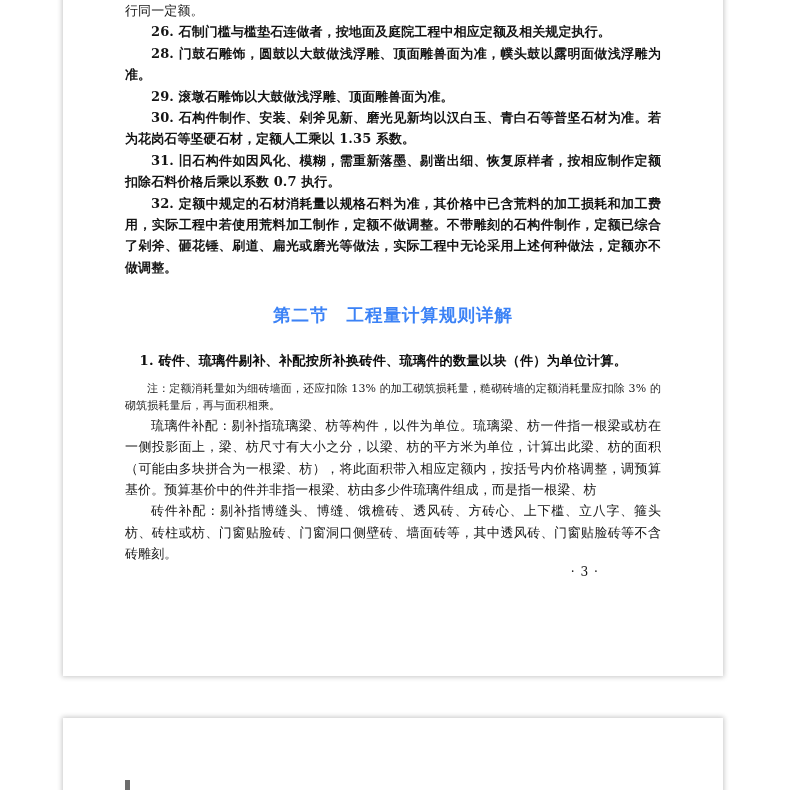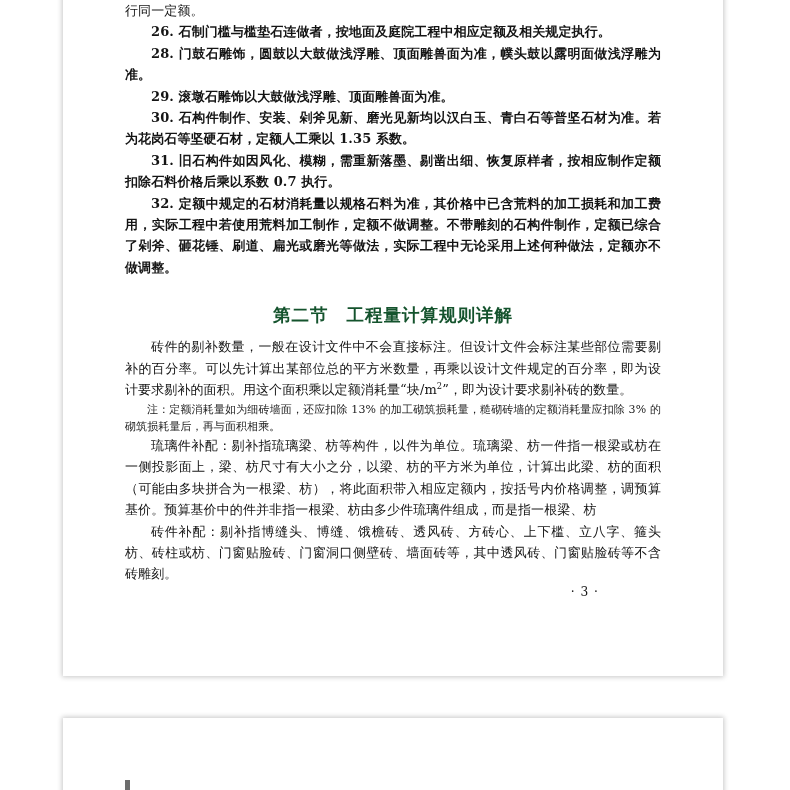--- a/index.html
+++ b/index.html
@@ -74,21 +74,21 @@
     font-weight: bold;
   }
 
   
   .section-heading {
     margin: 0;
     text-align: center;
     font-weight: bold;
     font-size: 17.5px;
     line-height: 30px;
-    color: #14532d;
+    color: #3b82f6;
     letter-spacing: 1px;
     padding-top: 22px;
     padding-bottom: 6px;
   }
   .section-heading .sec-gap {
     display: inline-block;
     width: 18px;
   }
 
   
@@ -163,22 +163,22 @@
         <p class="numbered">29. 滚墩石雕饰以大鼓做浅浮雕、顶面雕兽面为准。</p>
 
         <p class="numbered">30. 石构件制作、安装、剁斧见新、磨光见新均以汉白玉、青白石等普坚石材为准。若为花岗石等坚硬石材，定额人工乘以 1.35 系数。</p>
 
         <p class="numbered">31. 旧石构件如因风化、模糊，需重新落墨、剔凿出细、恢复原样者，按相应制作定额扣除石料价格后乘以系数 0.7 执行。</p>
 
         <p class="numbered">32. 定额中规定的石材消耗量以规格石料为准，其价格中已含荒料的加工损耗和加工费用，实际工程中若使用荒料加工制作，定额不做调整。不带雕刻的石构件制作，定额已综合了剁斧、砸花锤、刷道、扁光或磨光等做法，实际工程中无论采用上述何种做法，定额亦不做调整。</p>
 
         <h2 class="section-heading"><span>第二节</span><span class="sec-gap"></span><span>工程量计算规则详解</span></h2>
 
+        <h3 class="rule-heading">1. 砖件、琉璃件剔补、补配按所补换砖件、琉璃件的数量以块（件）为单位计算。</h3>
 
-        <p class="indent"><span>砖件的剔补数量，一般在设计文件中不会直接标注。但设计文件会标注某些部位需要剔补的百分率。可以先计算出某部位总的平方米数量，再乘以设计文件规定的百分率，即为设计要求剔补的面积。用这个面积乘以定额消耗量“块/m</span><sup>2</sup><span>”，即为设计要求剔补砖的数量。</span></p>
 
         <p class="note">注：定额消耗量如为细砖墙面，还应扣除 13% 的加工砌筑损耗量，糙砌砖墙的定额消耗量应扣除 3% 的砌筑损耗量后，再与面积相乘。</p>
 
         <p class="indent">琉璃件补配：剔补指琉璃梁、枋等构件，以件为单位。琉璃梁、枋一件指一根梁或枋在一侧投影面上，梁、枋尺寸有大小之分，以梁、枋的平方米为单位，计算出此梁、枋的面积（可能由多块拼合为一根梁、枋），将此面积带入相应定额内，按括号内价格调整，调预算基价。预算基价中的件并非指一根梁、枋由多少件琉璃件组成，而是指一根梁、枋</p>
 
         <p class="indent">砖件补配：剔补指博缝头、博缝、饿檐砖、透风砖、方砖心、上下槛、立八字、箍头枋、砖柱或枋、门窗贴脸砖、门窗洞口侧壁砖、墙面砖等，其中透风砖、门窗贴脸砖等不含砖雕刻。</p>
 
         <div class="folio">· 3 ·</div>
 
       </div>

